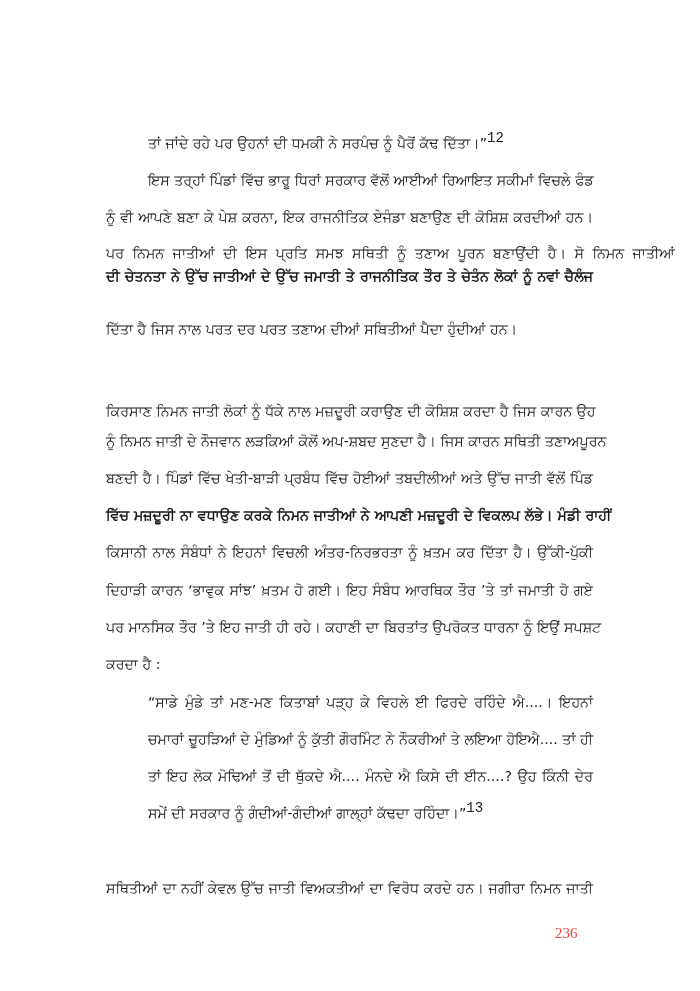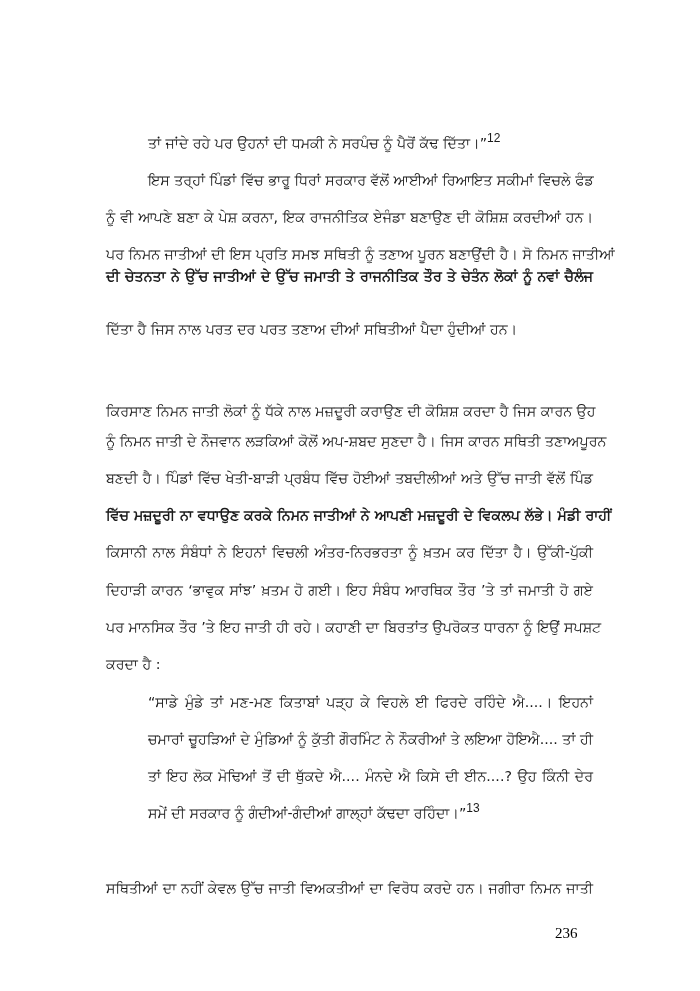--- a/index.html
+++ b/index.html
@@ -32,46 +32,46 @@
       text-align-last: justify;
       overflow: visible;
     }
     .line.last {
       text-align-last: left;
     }
     .body-line { left: 106px; width: 487px; }
     .indent-line { left: 148px; width: 445px; }
     .quote-line { left: 148px; width: 445px; }
     sup.fn {
-      font-family: Liberation Sans, sans-serif;
-      font-size: 12px;
+      font-family: Liberation Mono, monospace;
+      font-size: 14px;
       vertical-align: 6px;
       line-height: 0;
     }
     .page-number {
       position: absolute;
       left: 555px;
       top: 925px;
       font-family: "Liberation Serif", "DejaVu Serif", serif;
       font-size: 15px;
-      color: #000000;
+      color: #ef4444;
     }
   </style>
 </head>
 <body>
 
 <div class="page">
 
   <div class="line indent-line last" style="top:131px;">
     <span>ਤਾਂ ਜਾਂਦੇ ਰਹੇ ਪਰ ਉਹਨਾਂ ਦੀ ਧਮਕੀ ਨੇ ਸਰਪੰਚ ਨੂੰ ਪੈਰੋਂ ਕੱਢ ਦਿੱਤਾ।”</span><sup class="fn">12</sup>
   </div>
 
   <div class="line indent-line" style="top:168px;">ਇਸ ਤਰ੍ਹਾਂ ਪਿੰਡਾਂ ਵਿੱਚ ਭਾਰੂ ਧਿਰਾਂ ਸਰਕਾਰ ਵੱਲੋਂ ਆਈਆਂ ਰਿਆਇਤ ਸਕੀਮਾਂ ਵਿਚਲੇ ਫੰਡ</div>
   <div class="line body-line" style="top:205px;">ਨੂੰ ਵੀ ਆਪਣੇ ਬਣਾ ਕੇ ਪੇਸ਼ ਕਰਨਾ, ਇਕ ਰਾਜਨੀਤਿਕ ਏਜੰਡਾ ਬਣਾਉਣ ਦੀ ਕੋਸ਼ਿਸ਼ ਕਰਦੀਆਂ ਹਨ।</div>
-  <div class="line body-line" style="top:242px;">ਪਰ ਨਿਮਨ ਜਾਤੀਆਂ ਦੀ ਇਸ ਪ੍ਰਤਿ ਸਮਝ ਸਥਿਤੀ ਨੂੰ ਤਣਾਅ ਪੂਰਨ ਬਣਾਉਂਦੀ ਹੈ। ਸੋ ਨਿਮਨ ਜਾਤੀਆਂ</div>
+  <div class="line body-line" style="top:242px;font-family:Liberation Mono, monospace;">ਪਰ ਨਿਮਨ ਜਾਤੀਆਂ ਦੀ ਇਸ ਪ੍ਰਤਿ ਸਮਝ ਸਥਿਤੀ ਨੂੰ ਤਣਾਅ ਪੂਰਨ ਬਣਾਉਂਦੀ ਹੈ। ਸੋ ਨਿਮਨ ਜਾਤੀਆਂ</div>
   <div class="line body-line" style="top:264px;font-weight:bold;">ਦੀ ਚੇਤਨਤਾ ਨੇ ਉੱਚ ਜਾਤੀਆਂ ਦੇ ਉੱਚ ਜਮਾਤੀ ਤੇ ਰਾਜਨੀਤਿਕ ਤੌਰ ਤੇ ਚੇਤੰਨ ਲੋਕਾਂ ਨੂੰ ਨਵਾਂ ਚੈਲੰਜ</div>
   <div class="line body-line last" style="top:317px;">ਦਿੱਤਾ ਹੈ ਜਿਸ ਨਾਲ ਪਰਤ ਦਰ ਪਰਤ ਤਣਾਅ ਦੀਆਂ ਸਥਿਤੀਆਂ ਪੈਦਾ ਹੁੰਦੀਆਂ ਹਨ।</div>
 
   <div class="line body-line" style="top:399px;">ਕਿਰਸਾਣ ਨਿਮਨ ਜਾਤੀ ਲੋਕਾਂ ਨੂੰ ਧੱਕੇ ਨਾਲ ਮਜ਼ਦੂਰੀ ਕਰਾਉਣ ਦੀ ਕੋਸ਼ਿਸ਼ ਕਰਦਾ ਹੈ ਜਿਸ ਕਾਰਨ ਉਹ</div>
   <div class="line body-line" style="top:429px;">ਨੂੰ ਨਿਮਨ ਜਾਤੀ ਦੇ ਨੌਜਵਾਨ ਲੜਕਿਆਂ ਕੋਲੋਂ ਅਪ-ਸ਼ਬਦ ਸੁਣਦਾ ਹੈ। ਜਿਸ ਕਾਰਨ ਸਥਿਤੀ ਤਣਾਅਪੂਰਨ</div>
   <div class="line body-line" style="top:466px;">ਬਣਦੀ ਹੈ। ਪਿੰਡਾਂ ਵਿੱਚ ਖੇਤੀ-ਬਾੜੀ ਪ੍ਰਬੰਧ ਵਿੱਚ ਹੋਈਆਂ ਤਬਦੀਲੀਆਂ ਅਤੇ ਉੱਚ ਜਾਤੀ ਵੱਲੋਂ ਪਿੰਡ</div>
   <div class="line body-line" style="top:503px;font-weight:bold;">ਵਿੱਚ ਮਜ਼ਦੂਰੀ ਨਾ ਵਧਾਉਣ ਕਰਕੇ ਨਿਮਨ ਜਾਤੀਆਂ ਨੇ ਆਪਣੀ ਮਜ਼ਦੂਰੀ ਦੇ ਵਿਕਲਪ ਲੱਭੇ। ਮੰਡੀ ਰਾਹੀਂ</div>
   <div class="line body-line" style="top:540px;">ਕਿਸਾਨੀ ਨਾਲ ਸੰਬੰਧਾਂ ਨੇ ਇਹਨਾਂ ਵਿਚਲੀ ਅੰਤਰ-ਨਿਰਭਰਤਾ ਨੂੰ ਖ਼ਤਮ ਕਰ ਦਿੱਤਾ ਹੈ। ਉੱਕੀ-ਪੁੱਕੀ</div>
   <div class="line body-line" style="top:578px;">ਦਿਹਾੜੀ ਕਾਰਨ ‘ਭਾਵੁਕ ਸਾਂਝ’ ਖ਼ਤਮ ਹੋ ਗਈ। ਇਹ ਸੰਬੰਧ ਆਰਥਿਕ ਤੌਰ ’ਤੇ ਤਾਂ ਜਮਾਤੀ ਹੋ ਗਏ</div>
   <div class="line body-line" style="top:615px;">ਪਰ ਮਾਨਸਿਕ ਤੌਰ ’ਤੇ ਇਹ ਜਾਤੀ ਹੀ ਰਹੇ। ਕਹਾਣੀ ਦਾ ਬਿਰਤਾਂਤ ਉਪਰੋਕਤ ਧਾਰਨਾ ਨੂੰ ਇਉਂ ਸਪਸ਼ਟ</div>

